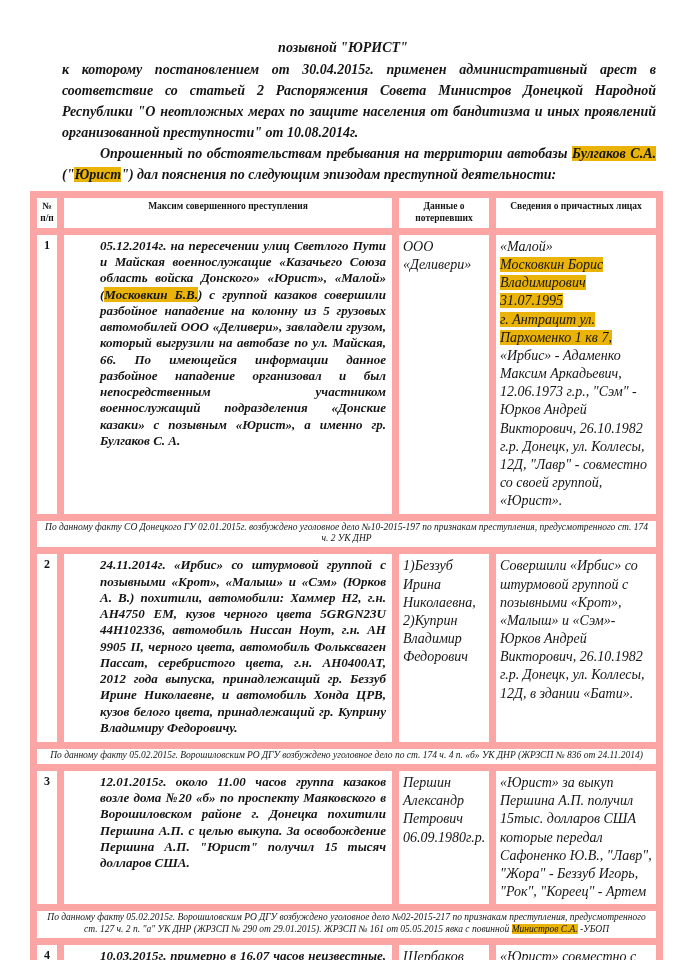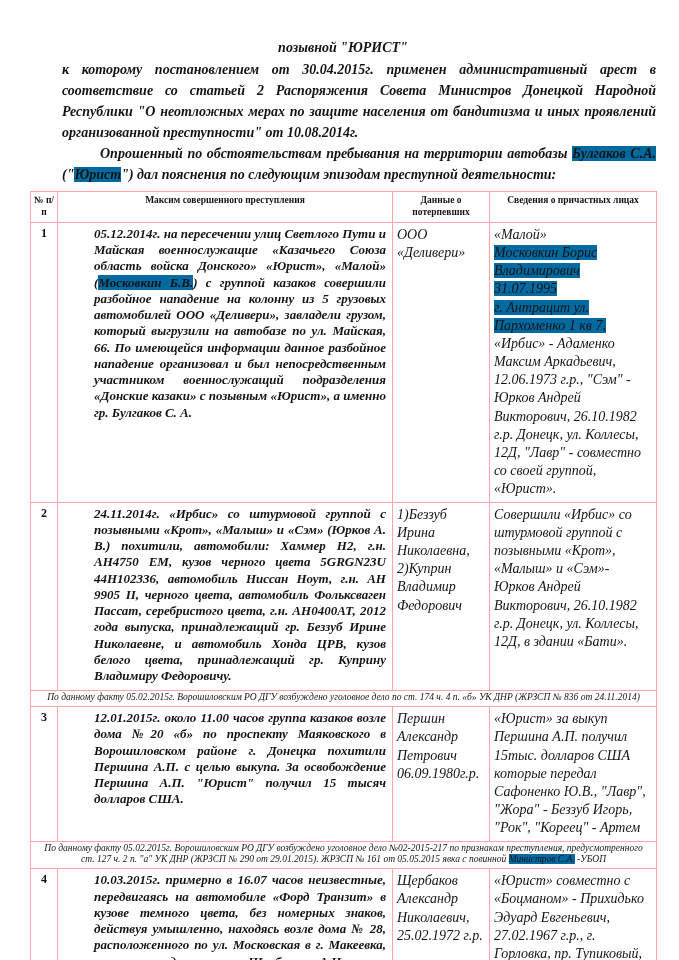--- a/index.html
+++ b/index.html
@@ -12,26 +12,26 @@
   .page { padding: 40px 23px 8px 30px; }
   .title {
     text-align: center; font-weight: bold; font-style: italic;
     font-size: 14px; margin-bottom: 3px;
   }
   .body-text {
     margin-left: 32px; font-style: italic; font-weight: bold;
     font-size: 14px; line-height: 1.5; text-align: justify;
   }
   .body-text.indent { text-indent: 38px; }
-  .hl { background: #0369a1; }
+  .hl { background: #eab308; }
   table.episodes {
     border-collapse: collapse; width: 100%; margin-top: 6px;
     table-layout: fixed;
   }
-  th, td { border: 1px solid #fca5a5; vertical-align: top; }
+  th, td { border: 7px solid #fca5a5; vertical-align: top; }
   col.c-num { width: 27px; }
   col.c-fab { width: 335px; }
   col.c-vic { width: 97px; }
   col.c-par { width: 167px; }
   th {
     font-size: 9.5px; font-weight: bold; text-align: center;
     padding: 3px 1px; line-height: 1.25;
   }
   td.col-num { font-weight: bold; font-size: 12px; text-align: center; padding-top: 3px; }
   td.col-fabula {
@@ -78,20 +78,23 @@
       <tr>
         <td class="col-num">1</td>
         <td class="col-fabula"><span>05.12.2014г. на пересечении улиц Светлого Пути и Майская военнослужащие «Казачьего Союза область войска Донского» «Юрист», «Малой» (</span><span class="hl">Московкин Б.В.</span><span>) с группой казаков совершили разбойное нападение на колонну из 5 грузовых автомобилей ООО «Деливери», завладели грузом, который выгрузили на автобазе по ул. Майская, 66. По имеющейся информации данное разбойное нападение организовал и был непосредственным участником военнослужащий подразделения «Донские казаки» с позывным «Юрист», а именно гр. Булгаков С. А.</span></td>
         <td class="col-victims">ООО «Деливери»</td>
         <td class="col-participants"><span>«Малой»
 </span><span class="hl">Московкин Борис Владимирович
 31.07.1995
 г. Антрацит ул. Пархоменко 1 кв 7,</span><span>
 «Ирбис» - Адаменко Максим Аркадьевич, 12.06.1973 г.р., "Сэм" - Юрков Андрей Викторович, 26.10.1982 г.р. Донецк, ул. Коллесы, 12Д, "Лавр" - совместно со своей группой, «Юрист».</span></td>
       </tr>
+      <tr>
+        <td class="row-footer" colspan="4">По данному факту СО Донецкого ГУ 02.01.2015г. возбуждено уголовное дело №10-2015-197 по признакам преступления, предусмотренного ст. 174 ч. 2 УК ДНР</td>
+      </tr>
 
       <tr>
         <td class="col-num">2</td>
         <td class="col-fabula">24.11.2014г. «Ирбис» со штурмовой группой с позывными «Крот», «Малыш» и «Сэм» (Юрков А. В.) похитили, автомобили: Хаммер Н2, г.н. АН4750 ЕМ, кузов черного цвета 5GRGN23U 44Н102336, автомобиль Ниссан Ноут, г.н. АН 9905 II, черного цвета, автомобиль Фольксваген Пассат, серебристого цвета, г.н. АН0400АТ, 2012 года выпуска, принадлежащий гр. Беззуб Ирине Николаевне, и автомобиль Хонда ЦРВ, кузов белого цвета, принадлежащий гр. Куприну Владимиру Федоровичу.</td>
         <td class="col-victims">1)Беззуб Ирина Николаевна,
 2)Куприн Владимир Федорович</td>
         <td class="col-participants">Совершили «Ирбис» со штурмовой группой с позывными «Крот», «Малыш» и «Сэм»- Юрков Андрей Викторович, 26.10.1982 г.р. Донецк, ул. Коллесы, 12Д, в здании «Бати».</td>
       </tr>
       <tr>
         <td class="row-footer" colspan="4">По данному факту 05.02.2015г. Ворошиловским РО ДГУ возбуждено уголовное дело по ст. 174 ч. 4 п. «б» УК ДНР (ЖРЗСП № 836 от 24.11.2014)</td>

